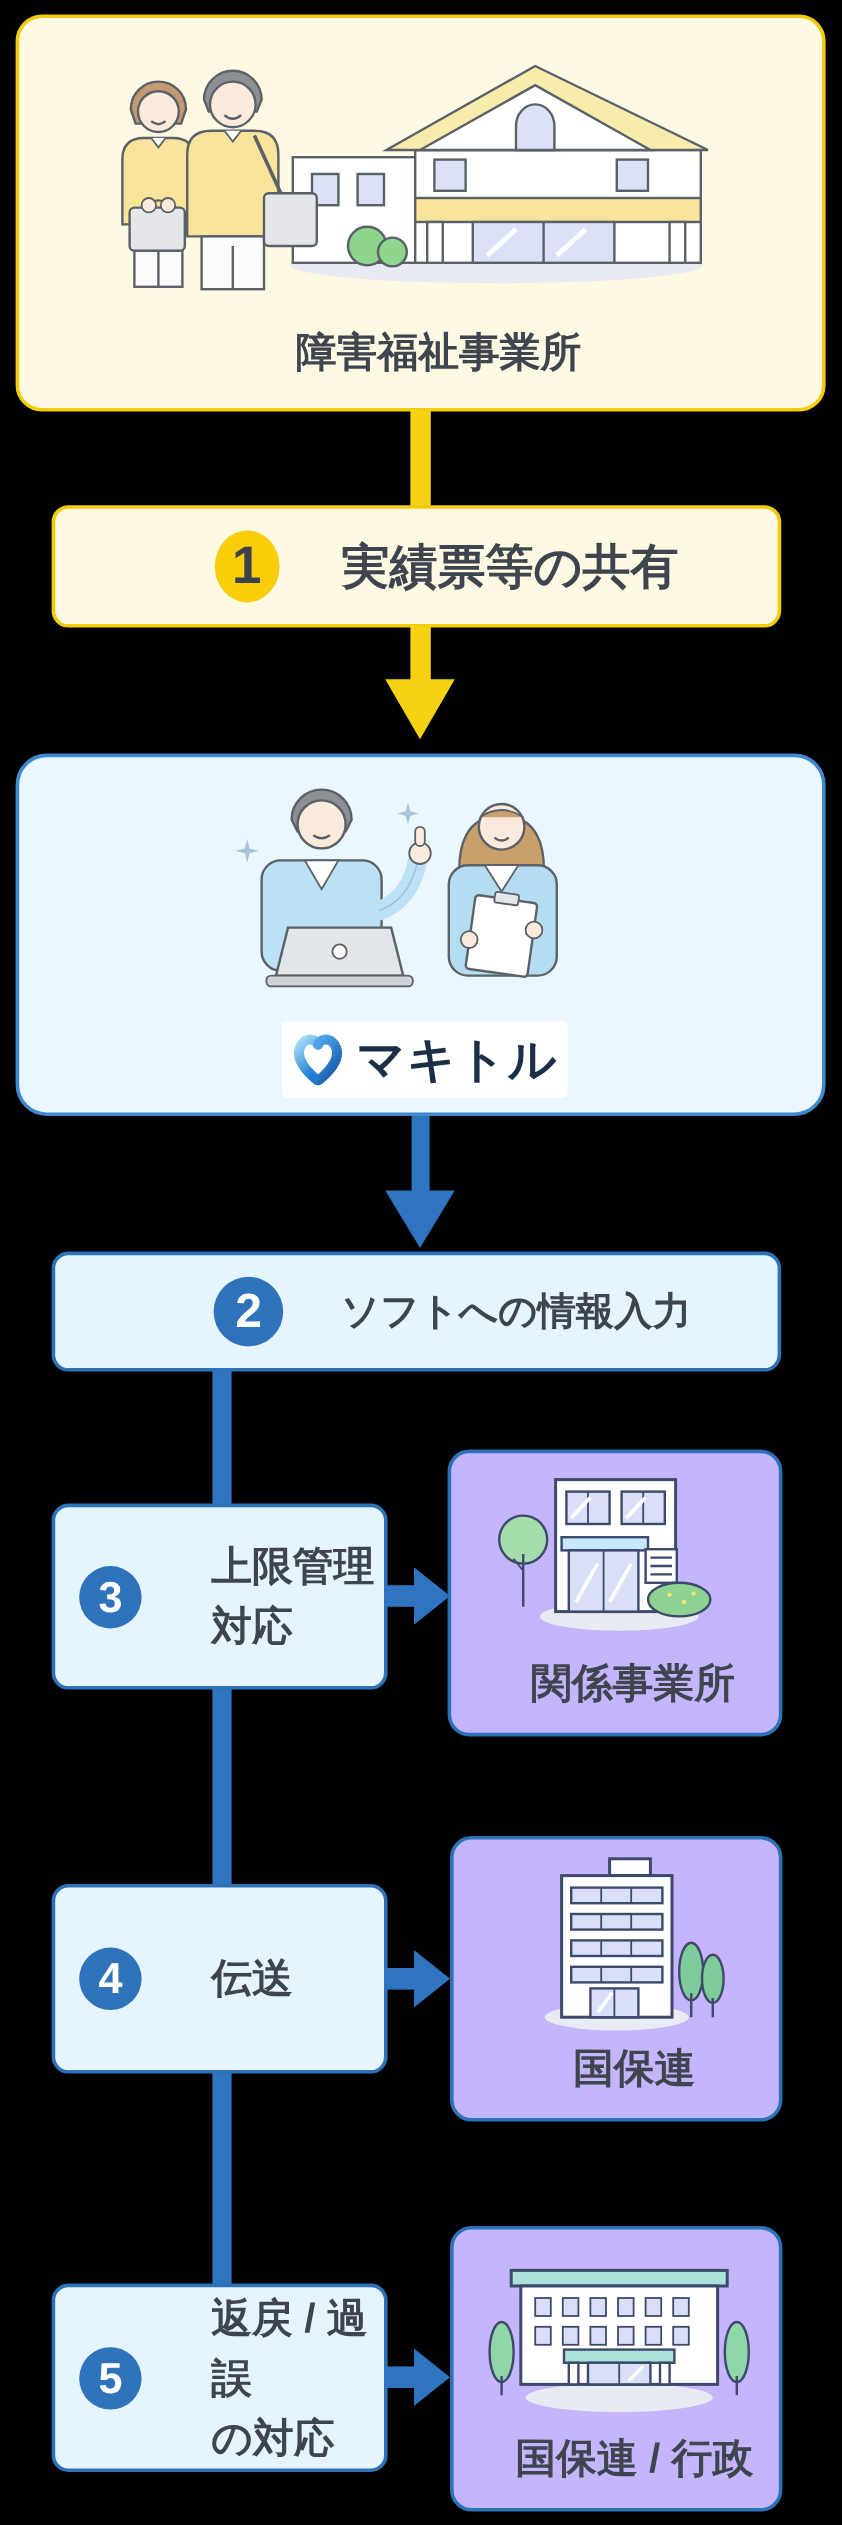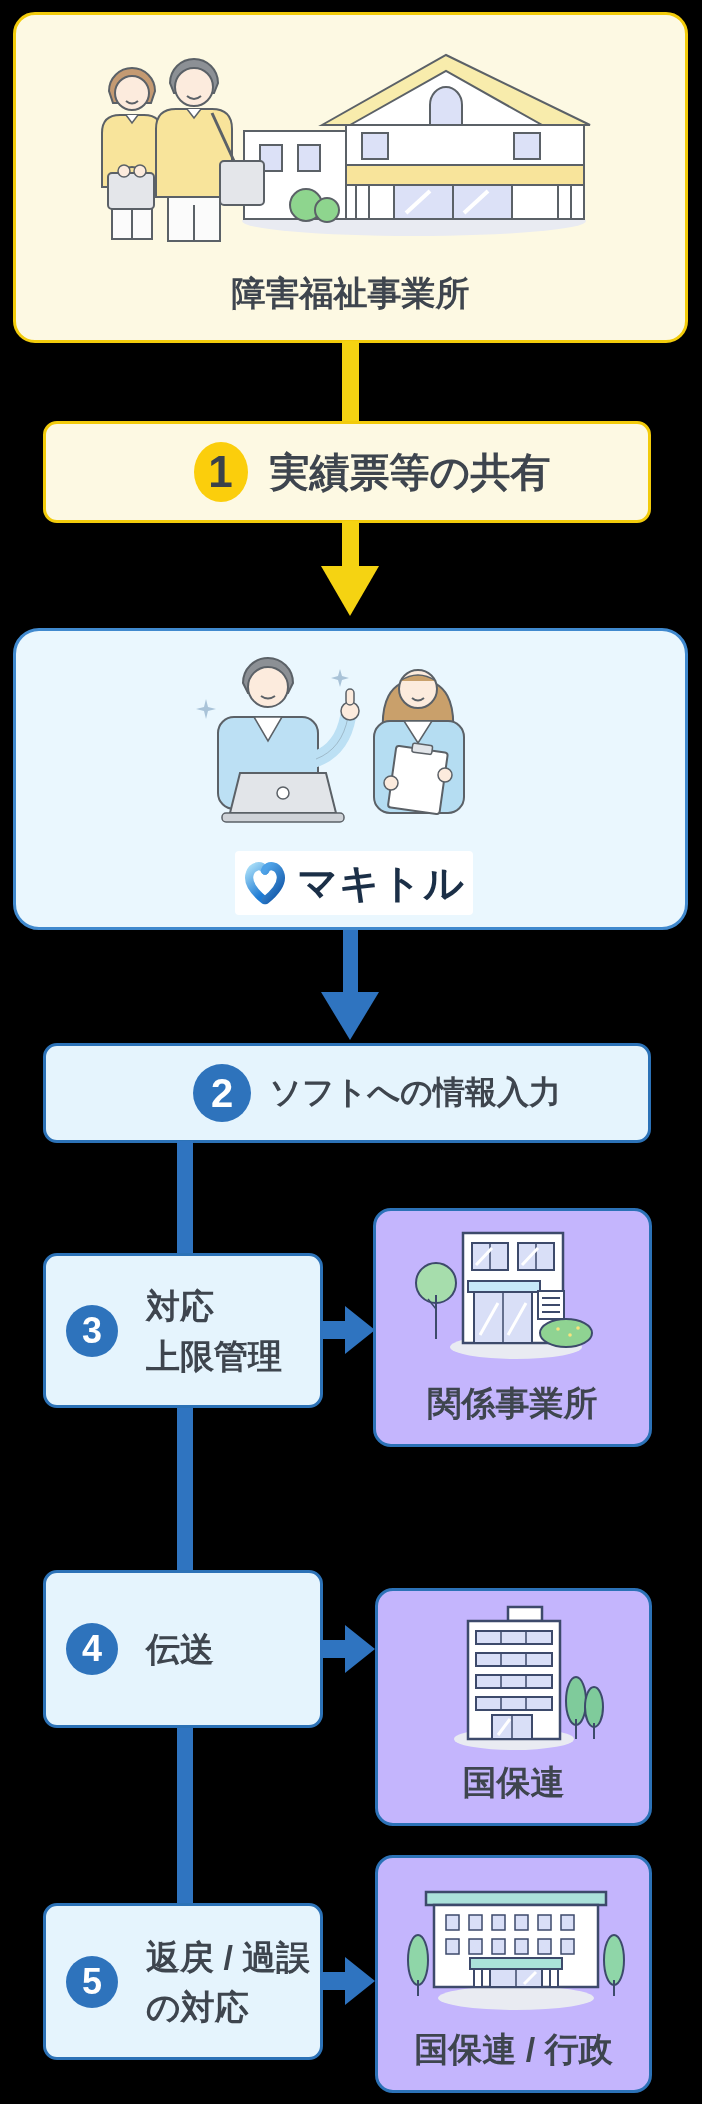--- a/index.html
+++ b/index.html
@@ -14,21 +14,21 @@
   
   .steprow{display:flex;align-items:center;}
   .center{justify-content:center;}
   
   .badge{border-radius:50%;display:flex;align-items:center;justify-content:center;
          font-weight:bold;flex:none;line-height:1;}
   .badge-y{width:54px;height:60px;background:#FBCE0C;color:#3A414B;font-size:44px;}
   .badge-b{width:58px;height:58px;background:#2E73BC;color:#FFFFFF;font-size:40px;}
   .badge-b-sm{width:52px;height:52px;background:#2E73BC;color:#FFFFFF;font-size:36px;}
   
-  .lbl{color:#3E454E;font-weight:bold;}
+  .lbl{color:#3E454E;font-weight:bold;margin-left:30px;}
   .lbl40{font-size:40px;} .lbl38{font-size:32px;} .lbl34{font-size:34px;line-height:50px;}
   
   .ystem{background:#F5D312;}
   .bstem{background:#2F74C0;}
   .head-down-y{width:0;height:0;border-left:29px solid transparent;
                border-right:29px solid transparent;border-top:50px solid #F5D312;}
   .head-down-b{width:0;height:0;border-left:29px solid transparent;
                border-right:29px solid transparent;border-top:48px solid #2F74C0;}
   .head-right-b{width:0;height:0;border-top:24px solid transparent;
                 border-bottom:24px solid transparent;border-left:30px solid #2F74C0;}
@@ -159,22 +159,22 @@
 <div class="abs card-blue r14 steprow center" style="left:43px;top:1043px;width:608px;height:100px;gap:18px;padding-left:60px;">
   <div class="badge badge-b">2</div>
   <div class="lbl lbl38">ソフトへの情報入力</div>
 </div>
 
 <div class="abs bstem" style="left:177px;top:1141px;width:16px;height:768px;"></div>
 
 <div class="abs card-blue r14 steprow" style="left:43px;top:1253px;width:280px;height:155px;gap:28px;padding-left:20px;">
   <div class="badge badge-b-sm">3</div>
   <div class="lbl lbl34">
+    <div>上限管理</div>
     <div>対応</div>
-    <div>上限管理</div>
   </div>
 </div>
 <div class="abs bstem" style="left:320px;top:1321px;width:26px;height:18px;"></div>
 <div class="abs head-right-b" style="left:345px;top:1306px;"></div>
 
 <div class="abs card-white" style="left:373px;top:1208px;width:279px;height:239px;">
   <svg class="abs" style="left:32px;top:14px;" width="210" height="140" viewBox="0 0 210 140">
     <ellipse cx="108" cy="122" rx="66" ry="12" fill="#E9EBF2"></ellipse>
     <rect x="55" y="8" width="100" height="110" fill="#FFFFFF" stroke="#3D4A6B" stroke-width="2.5"></rect>
     <rect x="64" y="18" width="36" height="27" fill="#D9DFF7" stroke="#3D4A6B" stroke-width="2"></rect>
@@ -203,21 +203,21 @@
   <div class="target-label lbl lbl34">関係事業所</div>
 </div>
 
 <div class="abs card-blue r14 steprow" style="left:43px;top:1570px;width:280px;height:158px;gap:28px;padding-left:20px;">
   <div class="badge badge-b-sm">4</div>
   <div class="lbl lbl34">伝送</div>
 </div>
 <div class="abs bstem" style="left:320px;top:1640px;width:26px;height:18px;"></div>
 <div class="abs head-right-b" style="left:345px;top:1625px;"></div>
 
-<div class="abs card-white" style="left:375px;top:1588px;width:277px;height:238px;">
+<div class="abs card-white" style="left:375px;top:1530px;width:277px;height:238px;">
   <svg class="abs" style="left:38px;top:12px;" width="200" height="150" viewBox="0 0 200 150">
     <ellipse cx="98" cy="136" rx="60" ry="11" fill="#E9EBF2"></ellipse>
     <rect x="92" y="4" width="34" height="14" fill="#FFFFFF" stroke="#3D4A6B" stroke-width="2.5"></rect>
     <rect x="52" y="18" width="92" height="118" fill="#FFFFFF" stroke="#3D4A6B" stroke-width="2.5"></rect>
     <rect x="60" y="28" width="76" height="13" fill="#D9DFF7" stroke="#3D4A6B" stroke-width="2"></rect>
     <line x1="85" y1="28" x2="85" y2="41" stroke="#3D4A6B" stroke-width="1.5"></line>
     <line x1="110" y1="28" x2="110" y2="41" stroke="#3D4A6B" stroke-width="1.5"></line>
     <rect x="60" y="50" width="76" height="13" fill="#D9DFF7" stroke="#3D4A6B" stroke-width="2"></rect>
     <line x1="85" y1="50" x2="85" y2="63" stroke="#3D4A6B" stroke-width="1.5"></line>
     <line x1="110" y1="50" x2="110" y2="63" stroke="#3D4A6B" stroke-width="1.5"></line>

